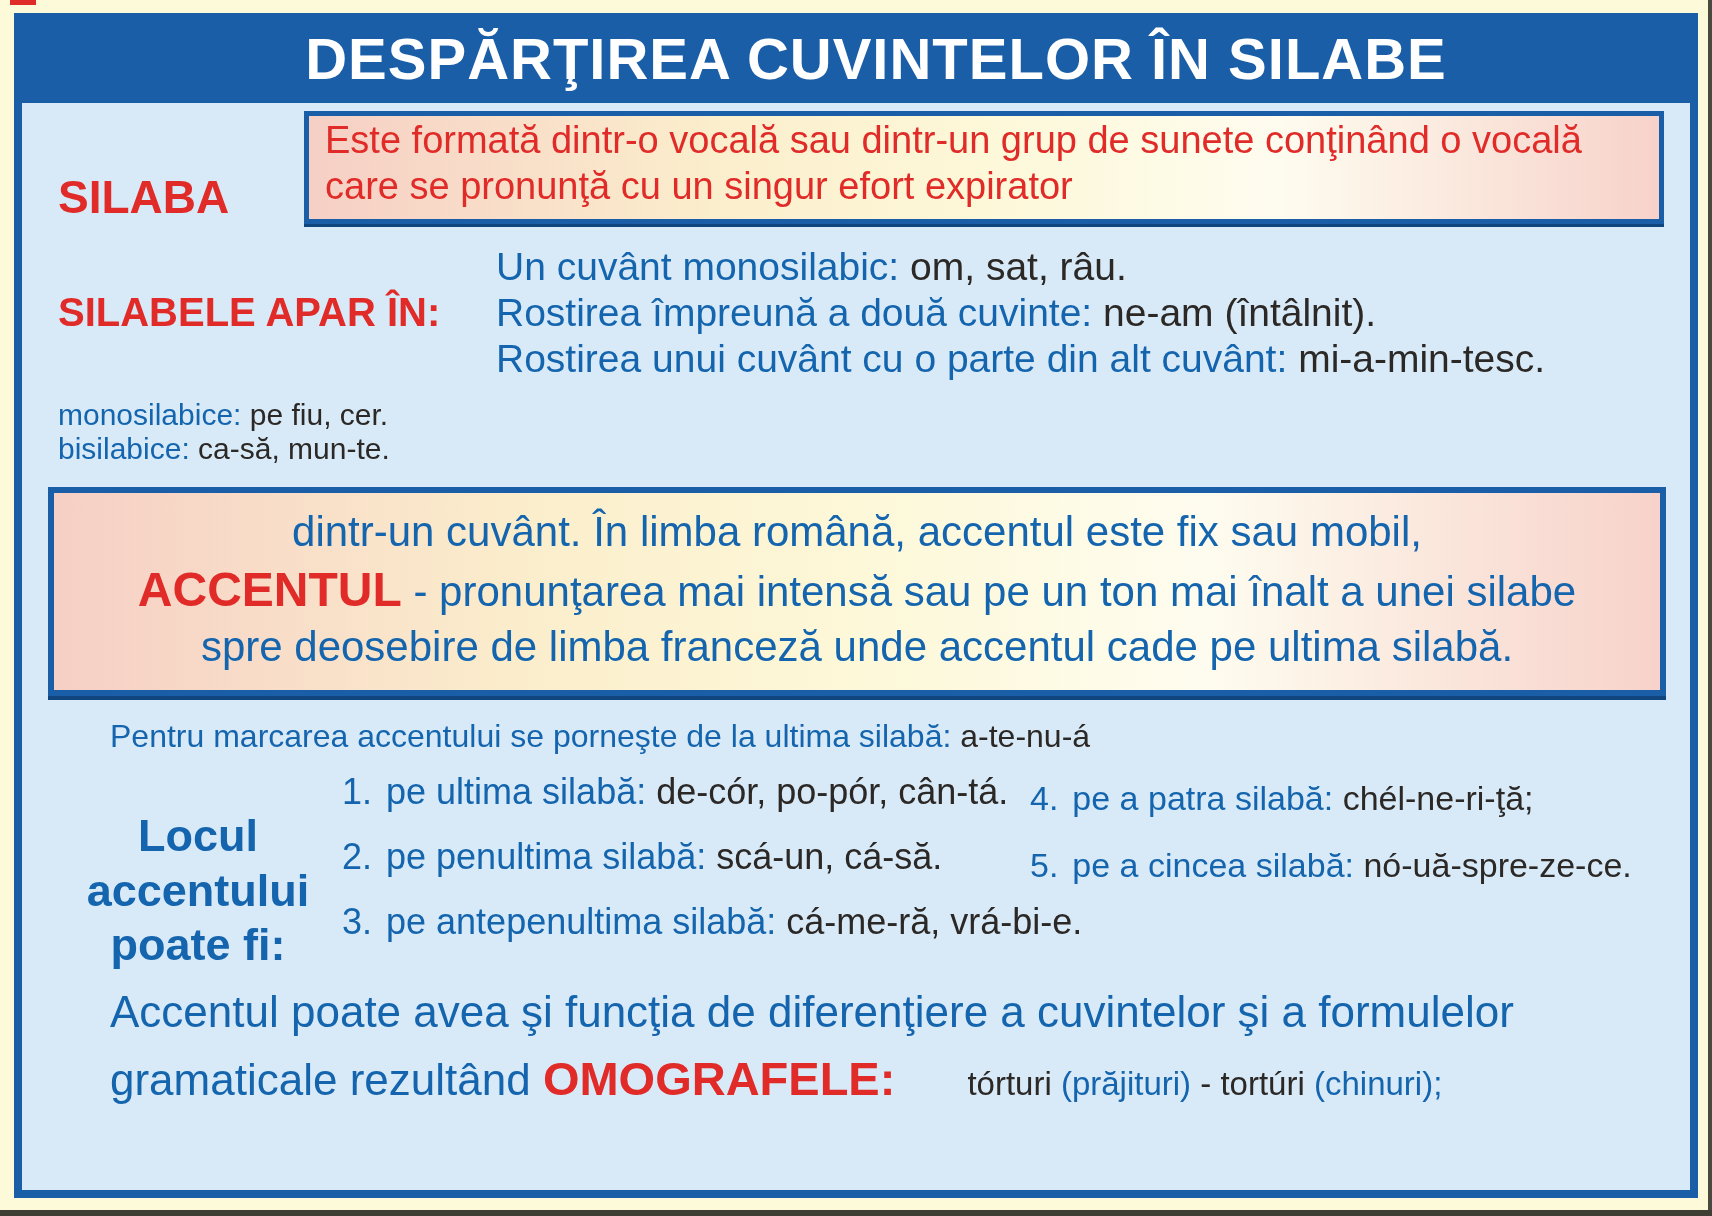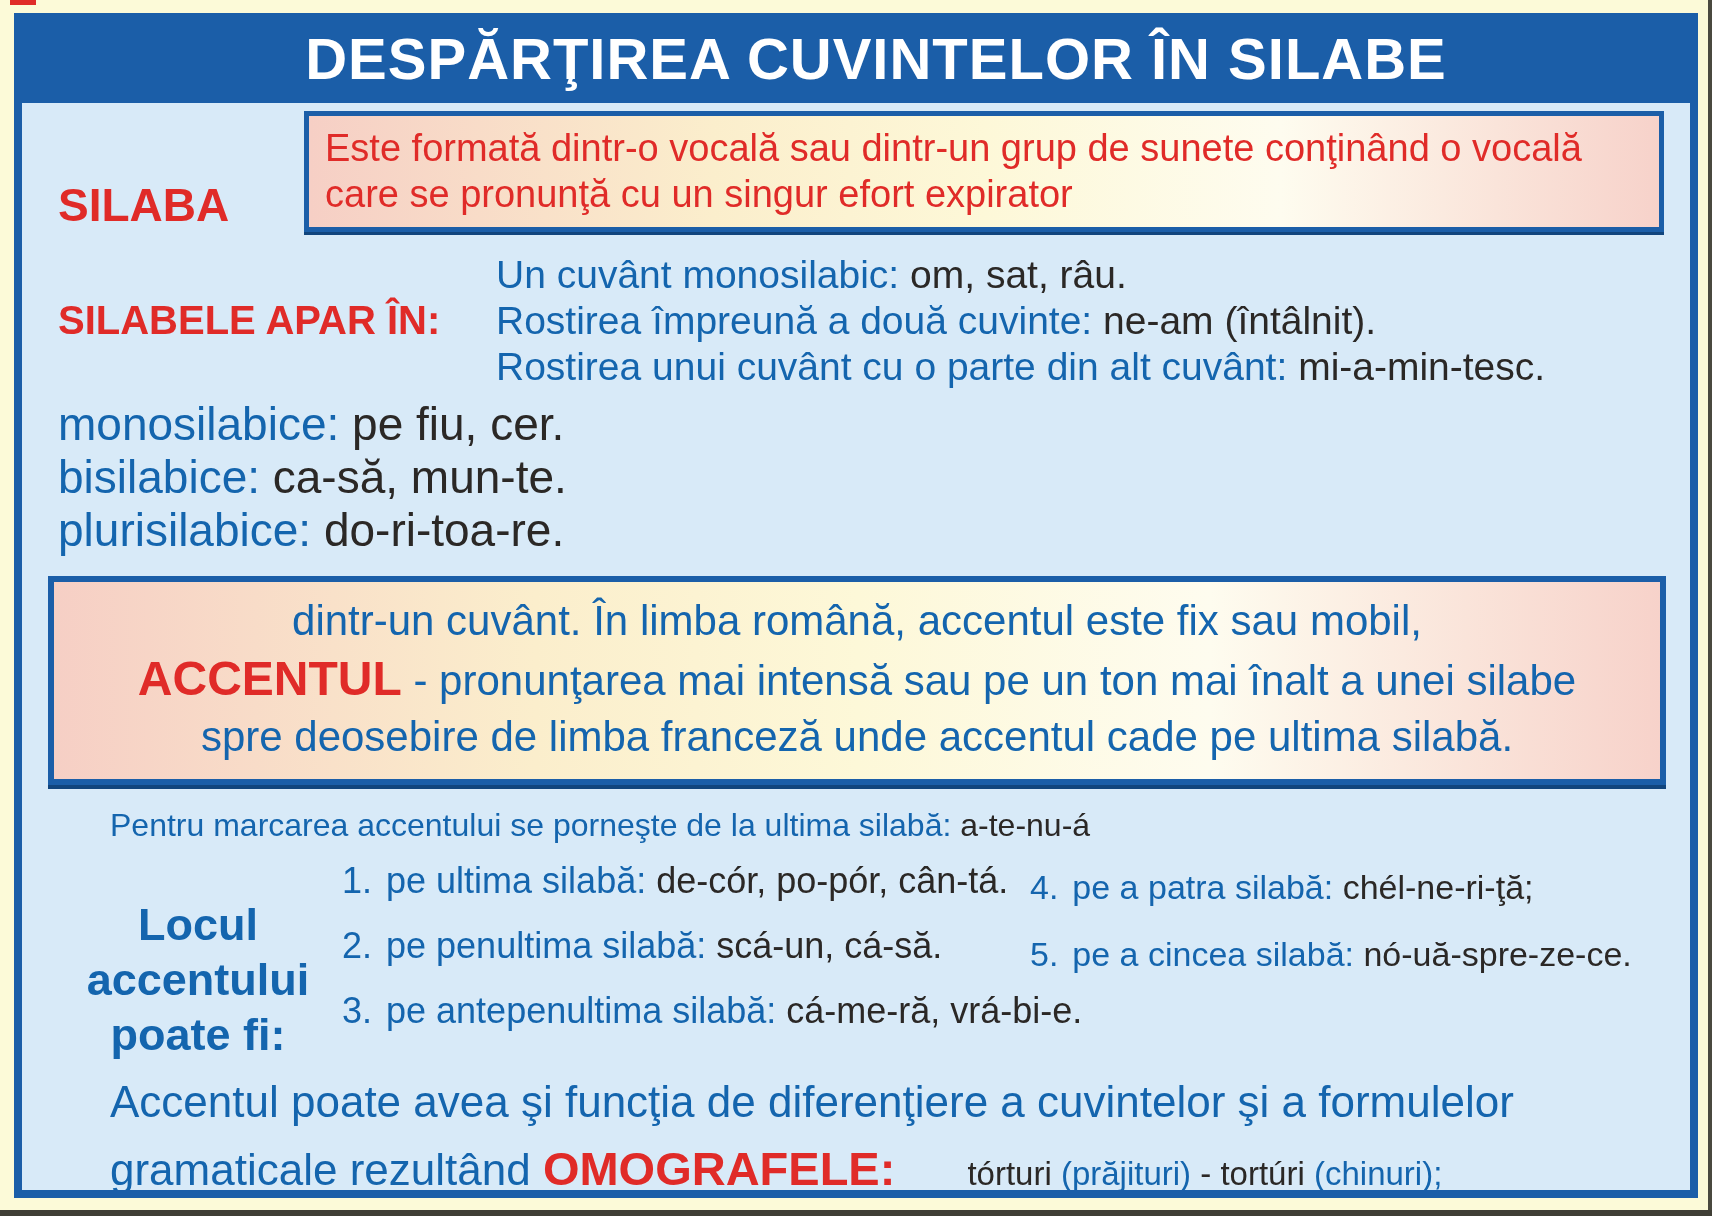--- a/index.html
+++ b/index.html
@@ -27,34 +27,34 @@
   }
   .t-blue  { color:#1465ae; }
   .t-black { color:#2b2826; }
 
   
   .row-silaba { display:flex; align-items:flex-end; gap:34px; margin:8px 26px 0 36px; }
   .silaba-label { color:#e02b28; font-weight:bold; font-size:46px; width:212px; flex:none; }
   .def-box {
     flex:1; border:5px solid #1b5ea8;
     background:linear-gradient(90deg,#f6cfc5 0%,#fbeecc 30%,#fdf8d8 50%,#fefcef 72%,#f7d2ca 100%);
-    padding:9px 16px 9px; box-shadow:0 3px 0 #11457d;
+    padding:1px 16px 9px; box-shadow:0 3px 0 #11457d;
   }
   .def-line { color:#e02b28; font-size:38px; line-height:1.22; white-space:nowrap; }
 
   
   .row-apar { display:flex; margin:20px 8px 0 36px; }
   .apar-label { width:438px; flex:none; color:#e02b28; font-weight:bold; font-size:40px; align-self:center; }
   .apar-lines { font-size:39px; line-height:1.18; }
   .apar-lines .line { white-space:nowrap; }
 
   
   .row-functie { display:flex; margin:8px 8px 0 36px; }
   .functie-label { width:772px; flex:none; color:#e02b28; font-weight:bold; font-size:40px; line-height:1.4; align-self:center; }
-  .functie-items { font-size:46px; line-height:1.15; }
+  .functie-items { font-size:30px; line-height:1.15;margin-top:8px; }
   .functie-items .line { white-space:nowrap; }
 
   
   .accent-box {
     margin:20px 24px 0 26px; border:6px solid #1b5ea8;
     background:linear-gradient(90deg,#f6cfc5 0%,#fbeecc 30%,#fdf8d8 50%,#fefcef 72%,#f7d2ca 100%);
     padding:12px 14px 16px; text-align:center; box-shadow:0 4px 0 #11457d;
   }
   .accent-line { color:#1465ae; font-size:42px; line-height:1.28; white-space:nowrap; }
   .accent-term { color:#e02b28; font-weight:bold; font-size:48px; }
@@ -116,23 +116,20 @@
   </div>
 
   <div class="row-functie">
     <div class="functie-items">
       <div class="line">
         <span class="t-blue">monosilabice: </span><span class="t-black">pe fiu, cer.</span>
       </div>
       <div class="line">
         <span class="t-blue">bisilabice: </span><span class="t-black">ca-să, mun-te.</span>
       </div>
-      <div class="line">
-        <span class="t-blue">plurisilabice: </span><span class="t-black">do-ri-toa-re.</span>
-      </div>
     </div>
   </div>
 
   <div class="accent-box">
     <div class="accent-line">dintr-un cuvânt. În limba română, accentul este fix sau mobil,</div>
     <div class="accent-line">
       <span class="accent-term">ACCENTUL</span><span> - pronunţarea mai intensă sau pe un ton mai înalt a unei silabe</span>
     </div>
     <div class="accent-line">spre deosebire de limba franceză unde accentul cade pe ultima silabă.</div>
   </div>

